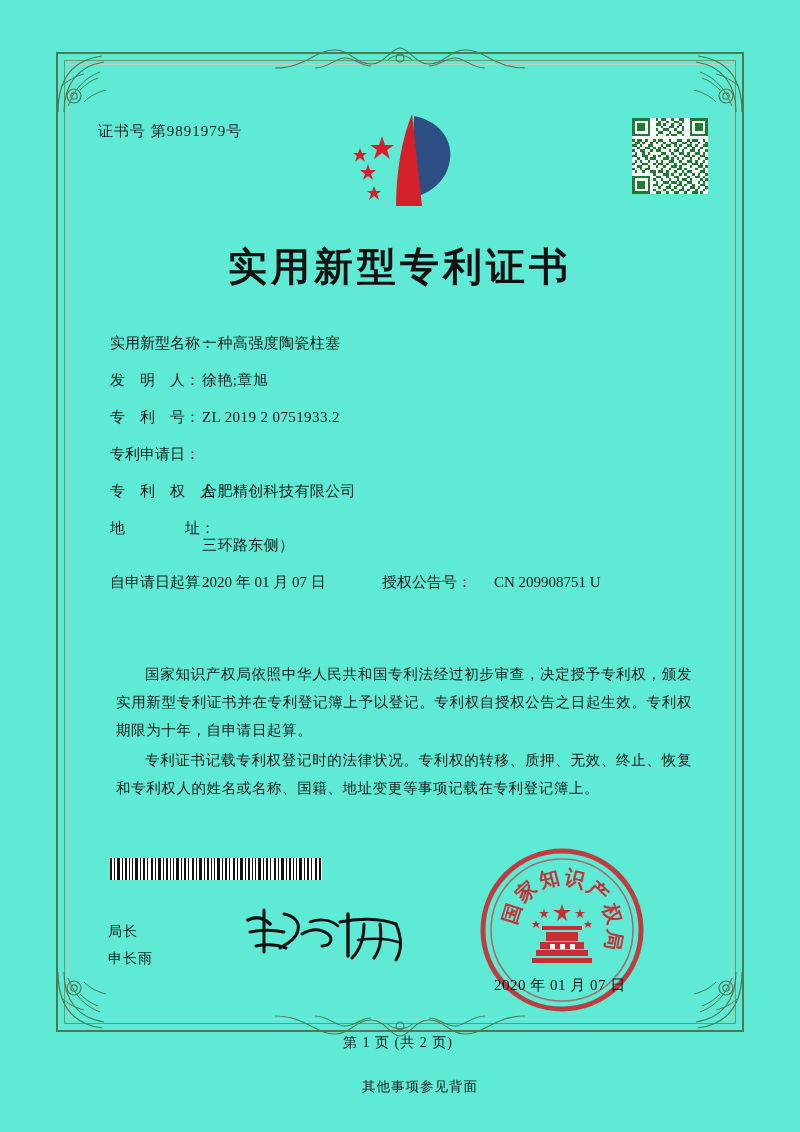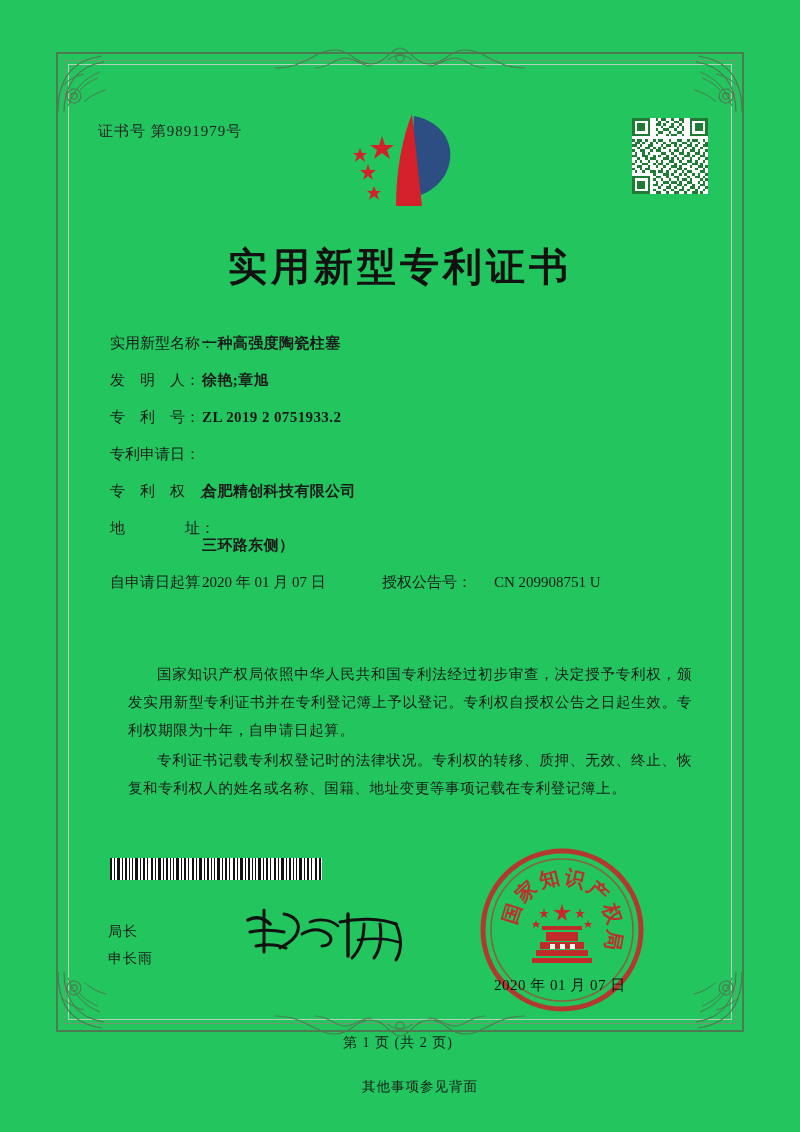--- a/index.html
+++ b/index.html
@@ -9,21 +9,21 @@
   }
   body {
     font-family: "Liberation Serif", "DejaVu Serif", serif;
     color: #1a1a1a;
   }
   .page {
     position: relative;
     width: 800px;
     height: 1132px;
     margin: 0 auto;
-    background: #22c55e;
+    background: #5eead4;
     overflow: hidden;
   }
 
   
   .border-outer {
     position: absolute;
     left: 56px;
     top: 52px;
     width: 688px;
     height: 980px;
@@ -143,21 +143,20 @@
   .field-label {
     width: 92px;
     flex: none;
     letter-spacing: 0;
     white-space: nowrap;
   }
   .field-value {
     flex: 1;
     letter-spacing: 0.4px;
     word-break: break-all;
-    font-weight: bold;
   }
   .field-value .line2 {
     display: block;
     margin-top: 17px;
   }
   .mono-ish { font-family: "Liberation Serif", "DejaVu Serif", serif; }
 
   .pub-row {
     display: flex;
     align-items: flex-start;
@@ -173,21 +172,21 @@
     position: absolute;
     left: 112px;
     top: 660px;
     width: 580px;
     font-size: 14.5px;
     line-height: 28px;
     text-align: justify;
     color: #1a1a1a;
   }
   .paras p {
-    margin: 0 0 2px 16px;
+    margin: 0 0 2px 4px;
     text-indent: 2em;
     letter-spacing: 0.6px;
   }
 
   
   .barcode {
     position: absolute;
     left: 110px;
     top: 858px;
     width: 212px;

